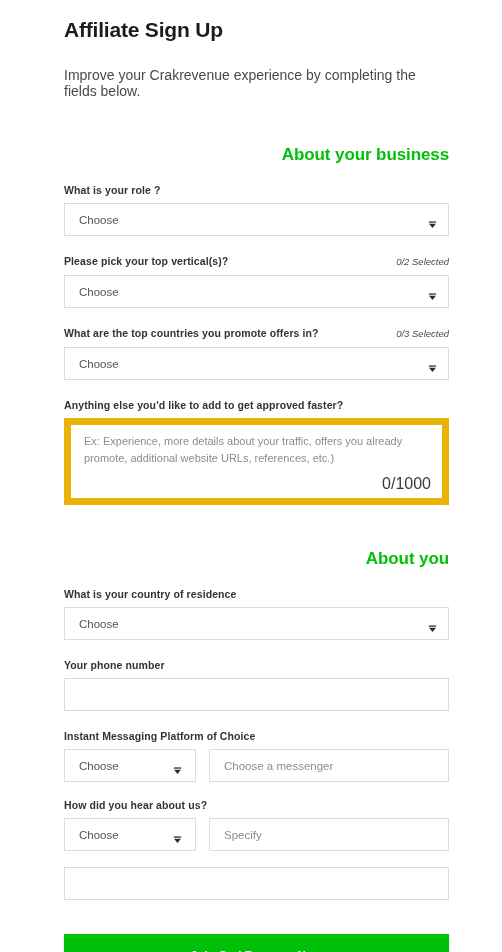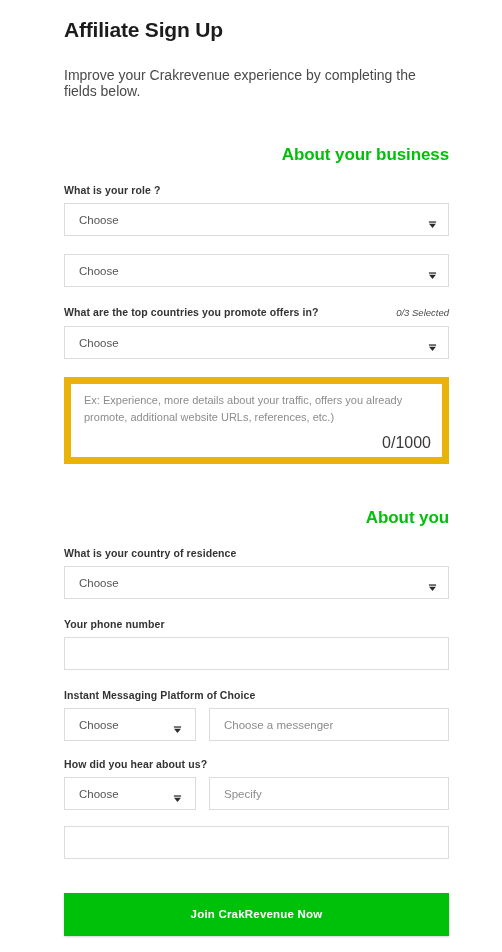--- a/index.html
+++ b/index.html
@@ -199,20 +199,24 @@
           <span class="caret">
             <svg width="9" height="9" viewBox="0 0 10 10">
                 <rect x="1" y="1" width="8" height="1.4" fill="#2b2b2b"></rect>
                 <path d="M1.2 3.6 L8.8 3.6 L5 8.2 Z" fill="#2b2b2b"></path>
               </svg>
           </span>
         </div>
       </div>
 
       <div class="field">
+        <div class="field-label-row">
+          <span class="field-label">Please pick your top vertical(s)?</span>
+          <span class="field-counter">0/2 Selected</span>
+        </div>
         <div class="control">
           <span class="control-text">Choose</span>
           <span class="caret">
             <svg width="9" height="9" viewBox="0 0 10 10">
                 <rect x="1" y="1" width="8" height="1.4" fill="#2b2b2b"></rect>
                 <path d="M1.2 3.6 L8.8 3.6 L5 8.2 Z" fill="#2b2b2b"></path>
               </svg>
           </span>
         </div>
       </div>
@@ -227,20 +231,23 @@
           <span class="caret">
             <svg width="9" height="9" viewBox="0 0 10 10">
                 <rect x="1" y="1" width="8" height="1.4" fill="#2b2b2b"></rect>
                 <path d="M1.2 3.6 L8.8 3.6 L5 8.2 Z" fill="#2b2b2b"></path>
               </svg>
           </span>
         </div>
       </div>
 
       <div class="field">
+        <div class="field-label-row">
+          <span class="field-label">Anything else you'd like to add to get approved faster?</span>
+        </div>
         <div class="textarea-box">
           <div class="textarea-placeholder">Ex: Experience, more details about your traffic, offers you already promote, additional website URLs, references, etc.)</div>
           <div class="textarea-counter">0/1000</div>
         </div>
       </div>
     </div>
 
     <div class="section section-you">
       <h2 class="section-heading">About you</h2>
 

